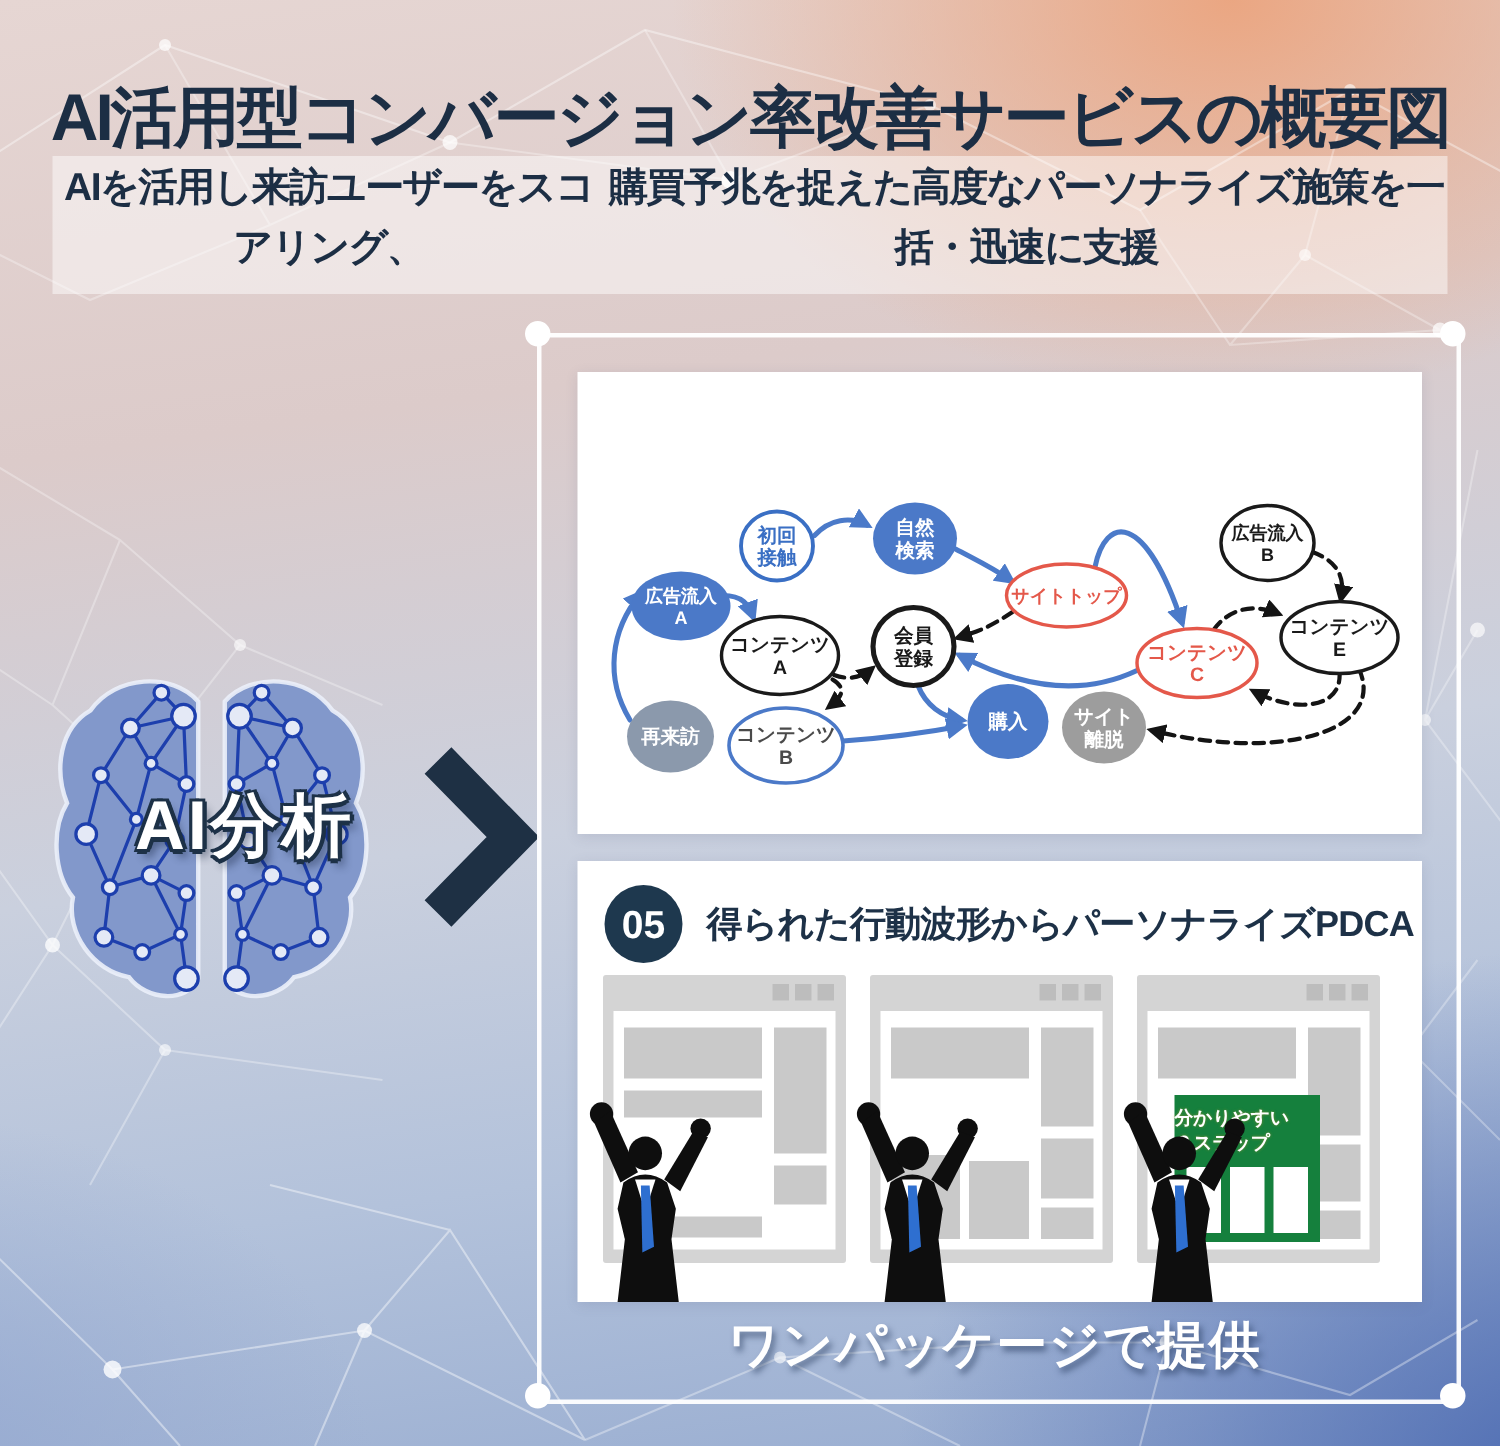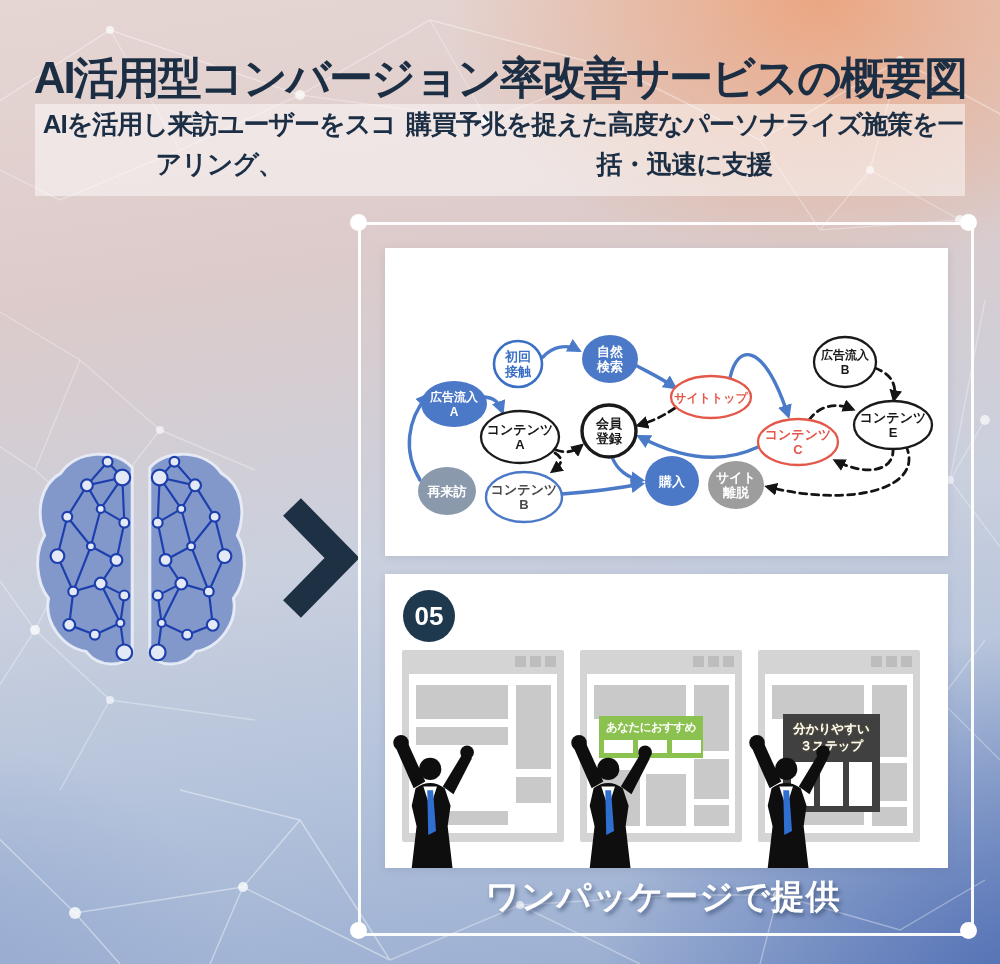--- a/index.html
+++ b/index.html
@@ -57,21 +57,21 @@
   .bk{position:absolute;background:#c9c9c9;}
   .card1{position:absolute;left:32px;top:61px;width:104px;height:76px;background:#fff;box-shadow:0 1px 4px rgba(0,0,0,.18);}
   .card1 .chd{height:21px;line-height:21px;background:#e8782a;color:#fff;font-size:11.5px;font-weight:bold;text-align:center;letter-spacing:.5px;}
   .card1 .cbody{position:relative;height:55px;border:4px solid #e8782a;border-top:none;background:#fff;box-sizing:border-box;}
   .card1 .img{position:absolute;left:5px;top:5px;width:37px;height:37px;background:#fff;border:1px solid #f2cfae;}
   .card1 .ln{position:absolute;left:49px;right:5px;height:6px;background:#e8782a;}
   .card2{position:absolute;left:12px;top:42px;width:104px;height:42px;background:#8bc14f;}
   .card2 .chd{height:21px;line-height:22px;color:#fff;font-size:11.5px;font-weight:bold;text-align:center;letter-spacing:-.5px;}
   .card2 .sq{position:absolute;bottom:5px;display:flex;gap:5px;left:5px;}
   .card2 .sq i{width:29px;height:13px;background:#fff;display:block;}
-  .card3{position:absolute;left:18px;top:40px;width:97px;height:98px;background:#404040;text-align:center;}
+  .card3{position:absolute;left:18px;top:56px;width:97px;height:98px;background:#15803d;text-align:left;}
   .card3 .t{color:#fff;font-size:12.5px;font-weight:bold;line-height:17px;padding-top:7px;text-shadow:0 0 2px rgba(190,150,40,.6);}
   .card3 .vb{display:flex;gap:6px;justify-content:center;margin-top:7px;}
   .card3 .vb i{width:23px;height:44px;background:#fff;display:block;}
   .man{position:absolute;left:-10px;bottom:-26px;z-index:5;}
   
   .footer{position:absolute;left:358px;top:874px;width:610px;text-align:center;
     font-size:34px;font-weight:bold;color:#fff;letter-spacing:1px;
     text-shadow:2px 3px 4px rgba(25,45,80,.55);}
 </style>
 </head>
@@ -139,20 +139,21 @@
           <circle cx="98" cy="154" r="5"></circle>
           <circle cx="42" cy="184" r="6"></circle>
         <circle cx="68" cy="194" r="5"></circle>
           <circle cx="94" cy="182" r="4"></circle>
           <circle cx="98" cy="212" r="8"></circle>
         <circle cx="81" cy="18" r="5"></circle>
       </g>
     </g>
     <use href="#lobenet" transform="translate(230,0) scale(-1,1)"></use>
   </svg>
+  <div class="ai-label">AI分析</div>
 
   <svg class="chevron" width="80" height="122" viewBox="0 0 80 122">
     <polyline points="12,10 62,61 12,112" fill="none" stroke="#1e3044" stroke-width="25"></polyline>
   </svg>
 
   <div class="frame"></div>
   <div class="dot" style="left:350px;top:214px;"></div>
   <div class="dot" style="left:960px;top:214px;"></div>
   <div class="dot" style="left:350px;top:922px;"></div>
   <div class="dot" style="left:960px;top:922px;"></div>
@@ -233,20 +234,21 @@
         <g class="fnode nd-gray">
           <ellipse cx="351" cy="165" rx="28" ry="24"></ellipse>
           <text font-size="13"><tspan x="351" y="162">サイト</tspan><tspan x="351" y="177">離脱</tspan></text>
         </g>
       </svg>
   </section>
 
   <section class="panel panel-2">
     <div class="phead">
       <div class="badge">05</div>
+      <h2>得られた行動波形からパーソナライズPDCA</h2>
     </div>
 
     <svg width="0" height="0" style="position:absolute">
       <symbol id="man-sil" viewBox="0 0 90 140">
         <g fill="#0e0e0e">
           <circle cx="9" cy="11" r="8"></circle>
           <polygon points="4,17 22,58 34,51 15,9"></polygon>
           <circle cx="77" cy="21" r="7"></circle>
           <polygon points="82,27 63,64 52,56 72,23"></polygon>
           <path d="M24,58 Q39,47 54,58 L60,76 L57,97 L62,140 L20,140 L25,97 L20,76 Z"></path>
@@ -281,28 +283,20 @@
           <i></i>
           <i></i>
         </div>
       <div class="content">
         <div class="bk" style="left:7px;top:11px;width:92px;height:34px;"></div>
         <div class="bk" style="right:6px;top:11px;width:35px;height:66px;"></div>
         <div class="bk" style="left:7px;top:96px;width:46px;height:56px;"></div>
         <div class="bk" style="left:59px;top:100px;width:40px;height:52px;"></div>
         <div class="bk" style="right:6px;top:85px;width:35px;height:40px;"></div>
         <div class="bk" style="right:6px;top:131px;width:35px;height:21px;"></div>
-        <div class="card2">
-          <div class="chd">あなたにおすすめ</div>
-          <div class="sq">
-              <i></i>
-              <i></i>
-              <i></i>
-            </div>
-        </div>
       </div>
       <svg class="man" width="88" height="136" viewBox="0 0 90 140">
           <use href="#man-sil"></use>
         </svg>
     </div>
 
     <div class="mk" style="left:373px;">
       <div class="winbar">
           <i></i>
           <i></i>

